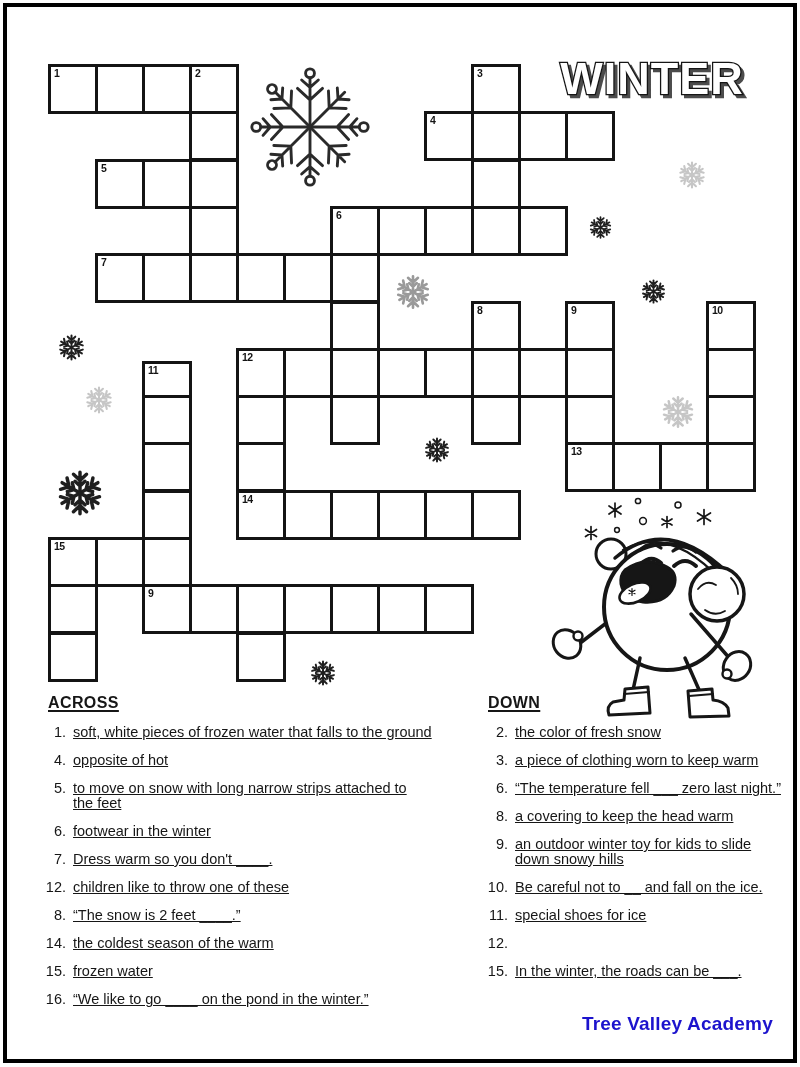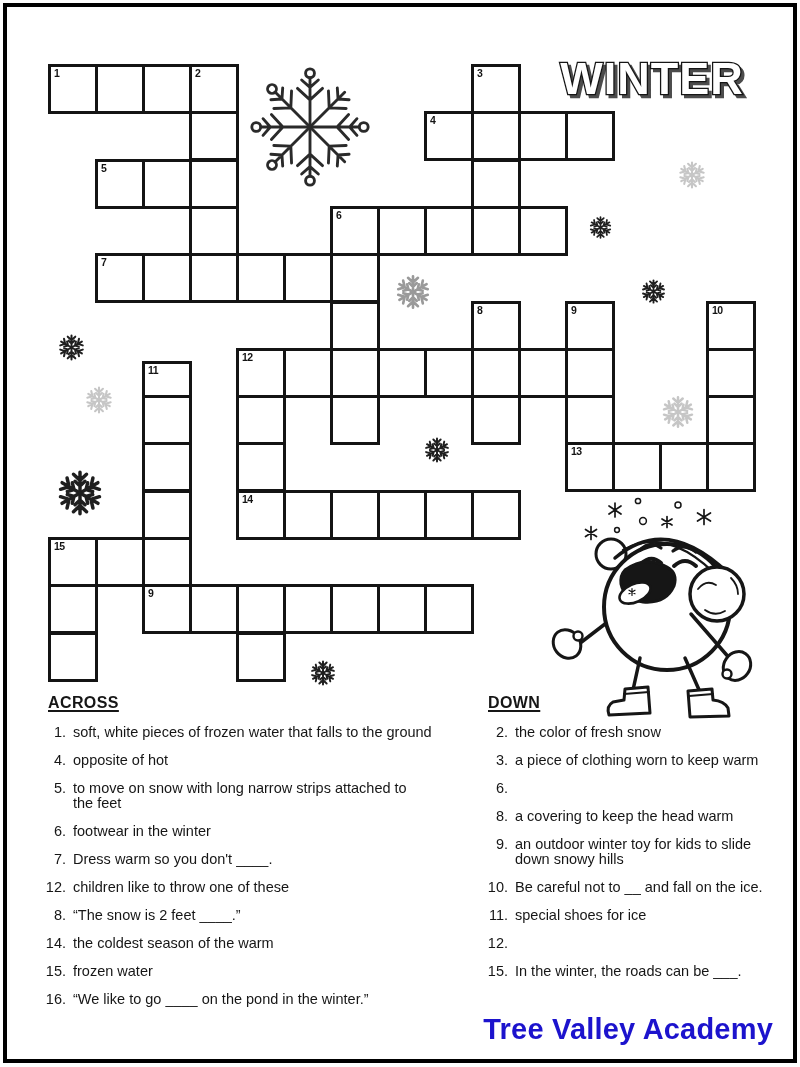--- a/index.html
+++ b/index.html
@@ -33,29 +33,29 @@
   #down-section{left:482px;width:310px;}
   .clue-head{
     font-size:16px;font-weight:bold;margin:0 0 13px 0;letter-spacing:0.4px;
     text-decoration:underline;text-decoration-thickness:2px;text-underline-offset:2px;
     display:inline-block;
   }
   #across-section .clue-head{margin-left:8px;}
   #down-section .clue-head{margin-left:6px;}
   .clue{display:flex;margin-bottom:13px;font-size:14.5px;line-height:15px;}
   .clue-num{width:26px;text-align:right;margin-right:7px;flex:none;}
-  .clue-text{white-space:pre-line;}
+  .clue-text{white-space:pre-line;text-decoration:underline;}
 
   
   #snowman{position:absolute;left:545px;top:494px;}
 
   
   #branding{
     position:absolute;right:27px;top:1013px;
-    font-size:29px;font-weight:bold;letter-spacing:0.2px;
+    font-size:19px;font-weight:bold;letter-spacing:0.2px;
   }
 </style>
 </head>
 <body>
 
 <div id="page">
   <div class="frame"></div>
 
   <svg width="0" height="0" style="position:absolute" aria-hidden="true">
     <defs>
@@ -392,20 +392,21 @@
         <div class="clue">
           <span class="clue-num">2.</span>
           <span class="clue-text">the color of fresh snow</span>
         </div>
         <div class="clue">
           <span class="clue-num">3.</span>
           <span class="clue-text">a piece of clothing worn to keep warm</span>
         </div>
         <div class="clue">
           <span class="clue-num">6.</span>
+          <span class="clue-text">“The temperature fell ___ zero last night.”</span>
         </div>
         <div class="clue">
           <span class="clue-num">8.</span>
           <span class="clue-text">a covering to keep the head warm</span>
         </div>
         <div class="clue">
           <span class="clue-num">9.</span>
           <span class="clue-text">an outdoor winter toy for kids to slide
 down snowy hills</span>
         </div>

